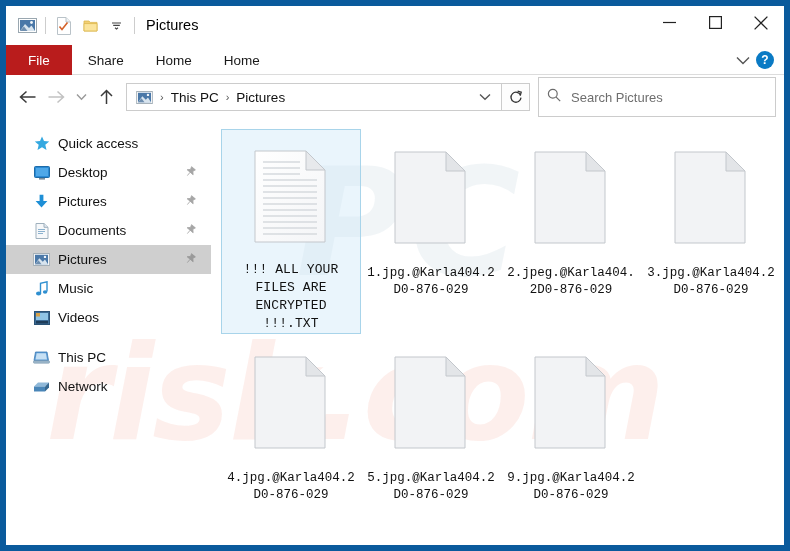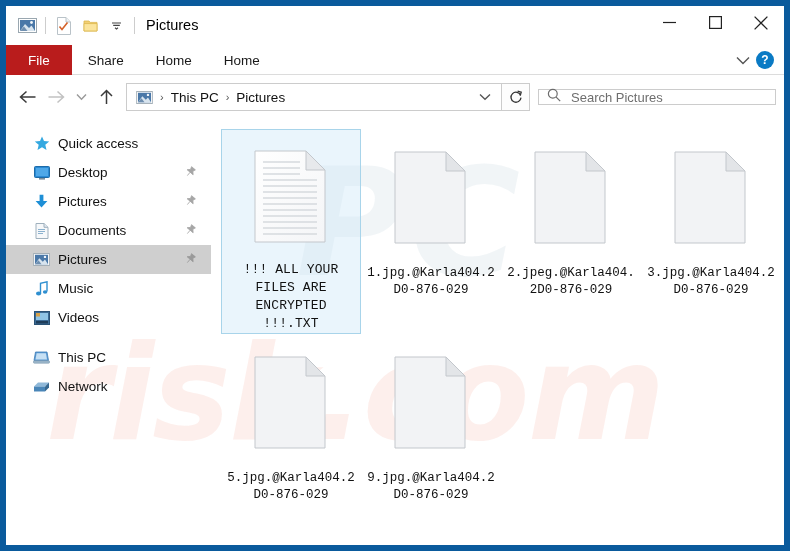--- a/index.html
+++ b/index.html
@@ -202,21 +202,21 @@
   #refresh-btn {
     width: 28px; height: 28px;
     border: 1px solid #cccccc;
     border-left: none;
     background: #fdfdfd;
     display: flex; align-items: center; justify-content: center;
     color: #333333; font-size: 14px;
   }
   #searchbox {
     width: 238px;
-    height: 16px;
+    height: 40px;
     border: 1px solid #cccccc;
     background: #ffffff;
     display: flex;
     align-items: center;
     padding: 0 8px;
     margin-left: 8px;
     gap: 10px;
   }
   #search-ph {
     font-size: 13px;
@@ -648,38 +648,47 @@
           <div class="file-cell">
             <div class="file-icon-wrap">
               <svg width="74" height="94" viewBox="0 0 74 94">
                 <path d="M1 1 H52 L71 20 V92 H1 Z" fill="#f2f3f5" stroke="#c3c7cc" stroke-width="1"></path>
                 <path d="M52 1 V20 H71 Z" fill="#e3e5e8" stroke="#c3c7cc" stroke-width="1"></path>
               </svg>
             </div>
             <div class="file-name">3.jpg.@Karla404.2D0-876-029</div>
           </div>
 
-
           <div class="file-cell">
             <div class="file-icon-wrap">
               <svg width="74" height="94" viewBox="0 0 74 94">
                 <path d="M1 1 H52 L71 20 V92 H1 Z" fill="#f2f3f5" stroke="#c3c7cc" stroke-width="1"></path>
                 <path d="M52 1 V20 H71 Z" fill="#e3e5e8" stroke="#c3c7cc" stroke-width="1"></path>
               </svg>
             </div>
-            <div class="file-name">5.jpg.@Karla404.2D0-876-029</div>
+            <div class="file-name">4.jpg.@Karla404.2D0-876-029</div>
           </div>
 
           <div class="file-cell">
             <div class="file-icon-wrap">
               <svg width="74" height="94" viewBox="0 0 74 94">
                 <path d="M1 1 H52 L71 20 V92 H1 Z" fill="#f2f3f5" stroke="#c3c7cc" stroke-width="1"></path>
                 <path d="M52 1 V20 H71 Z" fill="#e3e5e8" stroke="#c3c7cc" stroke-width="1"></path>
               </svg>
             </div>
+            <div class="file-name">5.jpg.@Karla404.2D0-876-029</div>
+          </div>
+
+          <div class="file-cell">
+            <div class="file-icon-wrap">
+              <svg width="74" height="94" viewBox="0 0 74 94">
+                <path d="M1 1 H52 L71 20 V92 H1 Z" fill="#f2f3f5" stroke="#c3c7cc" stroke-width="1"></path>
+                <path d="M52 1 V20 H71 Z" fill="#e3e5e8" stroke="#c3c7cc" stroke-width="1"></path>
+              </svg>
+            </div>
             <div class="file-name">9.jpg.@Karla404.2D0-876-029</div>
           </div>
 
         </div>
       </div>
     </div>
 
   </div>
 </div>
 

